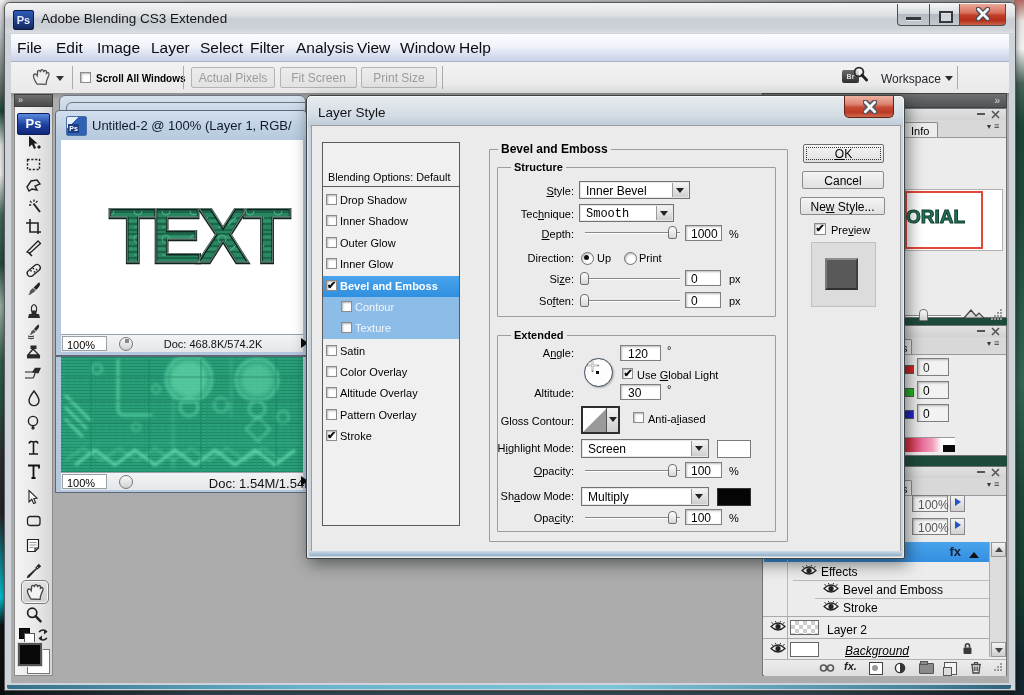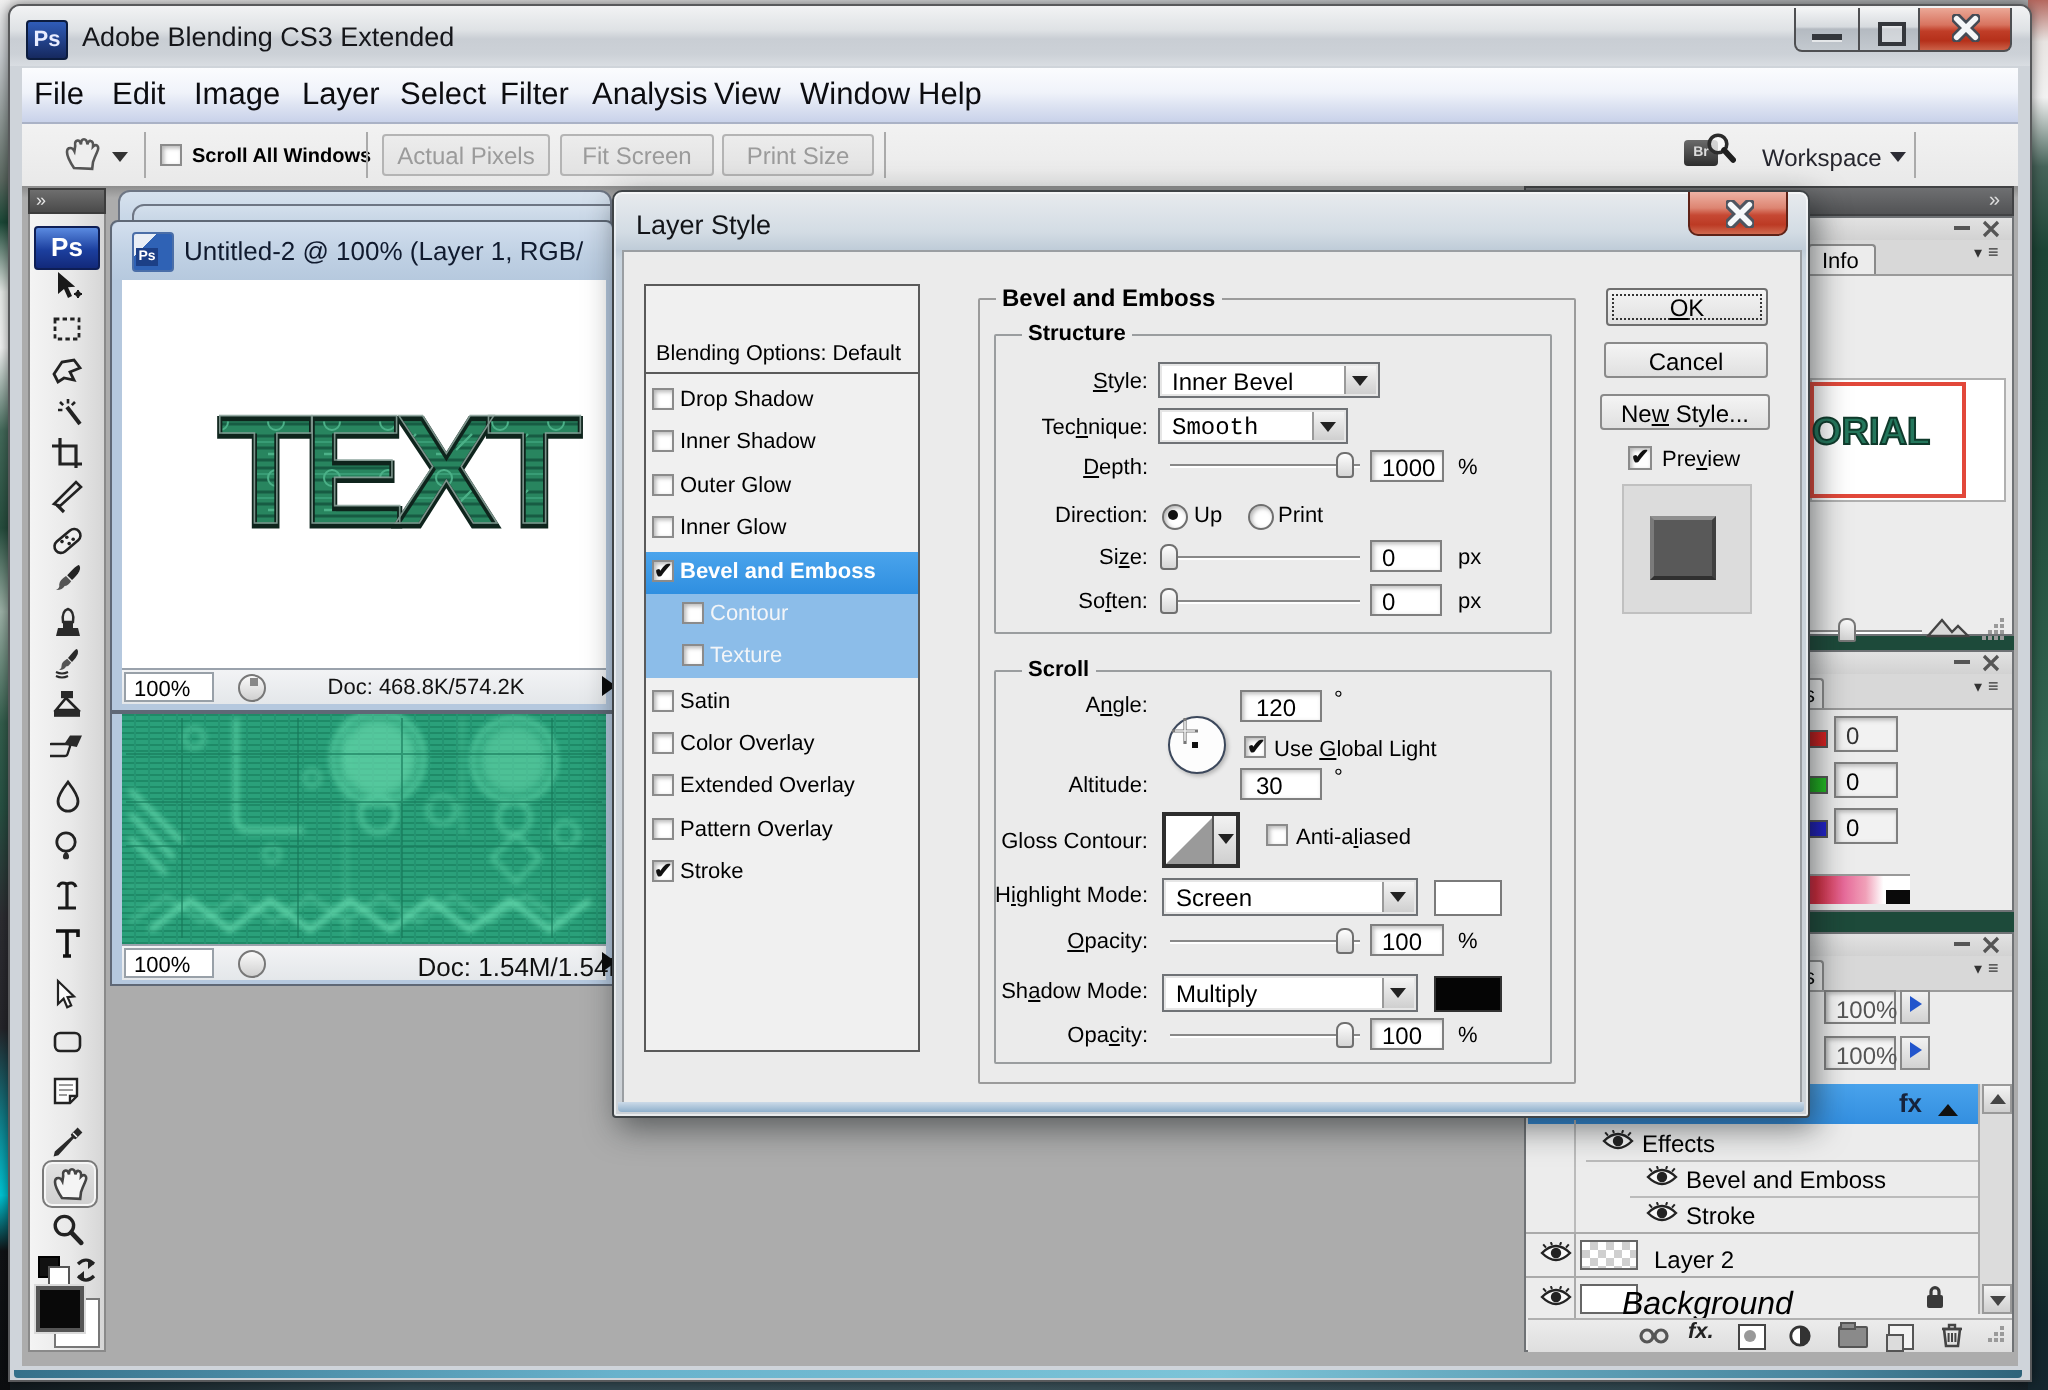--- a/index.html
+++ b/index.html
@@ -489,21 +489,21 @@
       <div class="ab" style="left:27px;top:153px;width:29px;height:15px;border:1px solid #666;background:#fff;background-image:linear-gradient(45deg,#cfcfcf 25%,transparent 25%,transparent 75%,#cfcfcf 75%),linear-gradient(45deg,#cfcfcf 25%,transparent 25%,transparent 75%,#cfcfcf 75%);background-size:8px 8px;background-position:0 0,4px 4px;box-sizing:border-box;"></div>
       <div class="lab" style="left:64px;top:156px;font-size:12px;">Layer 2</div>
       <div class="ab" style="left:0px;top:171px;width:226px;height:1px;background:#aaa;"></div>
       <svg class="ab" style="left:7px;top:176px" width="16" height="11" viewBox="0 0 16 11">
           <path d="M1 5.5 Q8 -1.5 15 5.5 Q8 12.5 1 5.5Z" fill="#f8f8f8" stroke="#222" stroke-width="1.2"></path>
           <circle cx="8" cy="5.5" r="2.6" fill="#222"></circle>
           <path d="M3 2.8 l-1.4 -1.6 M6 1.5 l-.6 -1.4 M10 1.5 l.6 -1.4 M13 2.8 l1.4 -1.6" stroke="#222" stroke-width="1"></path>
         </svg>
       <div class="ab" style="left:24px;top:172px;width:1px;height:20px;background:#aaa;"></div>
       <div class="ab" style="left:27px;top:175px;width:29px;height:15px;border:1px solid #666;background:#fff;box-sizing:border-box;"></div>
-      <div class="lab" style="left:48px;top:177px;font-size:16px;font-style:italic;">Background</div>
+      <div class="lab" style="left:82px;top:177px;font-size:12px;font-style:italic;text-decoration:underline;">Background</div>
       <svg class="ab" style="left:199px;top:175px" width="11" height="13" viewBox="0 0 11 13">
           <rect x="1.5" y="5.5" width="8" height="6.5" rx="1" fill="#3a3a3a"></rect>
           <path d="M3.5 5.5 V3.8 a2 2 0 0 1 4 0 V5.5" fill="none" stroke="#3a3a3a" stroke-width="1.6"></path>
         </svg>
     </div>
 
     <div class="ab" style="left:1px;top:192px;width:242px;height:16px;background:linear-gradient(#ececec,#dedede);border-top:1px solid #b0b0b0;">
       <svg style="position:absolute;left:55px;top:4px" width="16" height="8" viewBox="0 0 16 8">
           <circle cx="4.5" cy="4" r="3" fill="none" stroke="#555" stroke-width="1.6"></circle>
           <circle cx="11.5" cy="4" r="3" fill="none" stroke="#555" stroke-width="1.6"></circle>
@@ -570,21 +570,21 @@
         <div class="cb" style="left:29px;top:175px;"></div>
         <div class="lab" style="left:43px;top:175px;color:#f2f5f8;">Contour</div>
         <div class="ab" style="left:11px;top:192px;width:136px;height:21px;background:#8cbde9;"></div>
         <div class="cb" style="left:29px;top:196px;"></div>
         <div class="lab" style="left:43px;top:196px;color:#f2f5f8;">Texture</div>
         <div class="cb" style="left:14px;top:219px;"></div>
           <div class="lab" style="left:28px;top:219px;">Satin</div>
         <div class="cb" style="left:14px;top:240px;"></div>
           <div class="lab" style="left:28px;top:240px;">Color Overlay</div>
         <div class="cb" style="left:14px;top:261px;"></div>
-          <div class="lab" style="left:28px;top:261px;">Extended Overlay</div>
+          <div class="lab" style="left:28px;top:261px;">Altitude Overlay</div>
         <div class="cb" style="left:14px;top:283px;"></div>
           <div class="lab" style="left:28px;top:283px;">Pattern Overlay</div>
         <div class="cb" style="left:14px;top:304px;"></div>
           <div class="ck" style="left:15px;top:303px;">✔</div>
           <div class="lab" style="left:28px;top:304px;">Stroke</div>
       </div>
 
       <div class="grp" style="left:177px;top:23px;width:297px;height:391px;border-color:#9b9b9b;"></div>
       <div class="leg" style="left:186px;top:16px;font-size:12px;">Bevel and Emboss</div>
 
@@ -621,21 +621,21 @@
       <div class="inp" style="left:373px;top:144px;width:36px;height:16px;padding:1px 0 0 5px;">0</div>
       <div class="lab" style="left:417px;top:147px;">px</div>
 
       <div class="lab" style="left:162px;top:169px;width:100px;text-align:right;">So<u>f</u>ten:</div>
       <div class="track" style="left:273px;top:174px;width:95px;"></div>
       <div class="thumb" style="left:268px;top:168px;"></div>
       <div class="inp" style="left:373px;top:166px;width:36px;height:16px;padding:1px 0 0 5px;">0</div>
       <div class="lab" style="left:417px;top:169px;">px</div>
 
       <div class="grp" style="left:185px;top:209px;width:277px;height:195px;"></div>
-      <div class="leg" style="left:199px;top:203px;">Scroll</div>
+      <div class="leg" style="left:199px;top:203px;">Extended</div>
 
       <div class="lab" style="left:162px;top:221px;width:100px;text-align:right;">A<u>n</u>gle:</div>
       <div class="inp" style="left:308px;top:219px;width:41px;height:16px;padding:1px 0 0 7px;">120</div>
       <div class="lab" style="left:355px;top:218px;">°</div>
       <div class="ab" style="left:272px;top:232px;width:27px;height:27px;border:1.5px solid #3c485c;border-radius:50%;background:#fdfdfd;box-shadow:1px 1px 2px rgba(0,0,0,.25);"></div>
       <div class="ab" style="left:284px;top:245px;width:3px;height:3px;background:#111;"></div>
       <svg class="ab" style="left:274px;top:233px" width="13" height="13" viewBox="0 0 13 13">
           <path d="M6.5 0 V13 M0 6.5 H13" stroke="#777" stroke-width="1.6"></path>
           <path d="M6.5 1.5 V11.5 M1.5 6.5 H11.5" stroke="#eee" stroke-width="0.8"></path>
         </svg>

